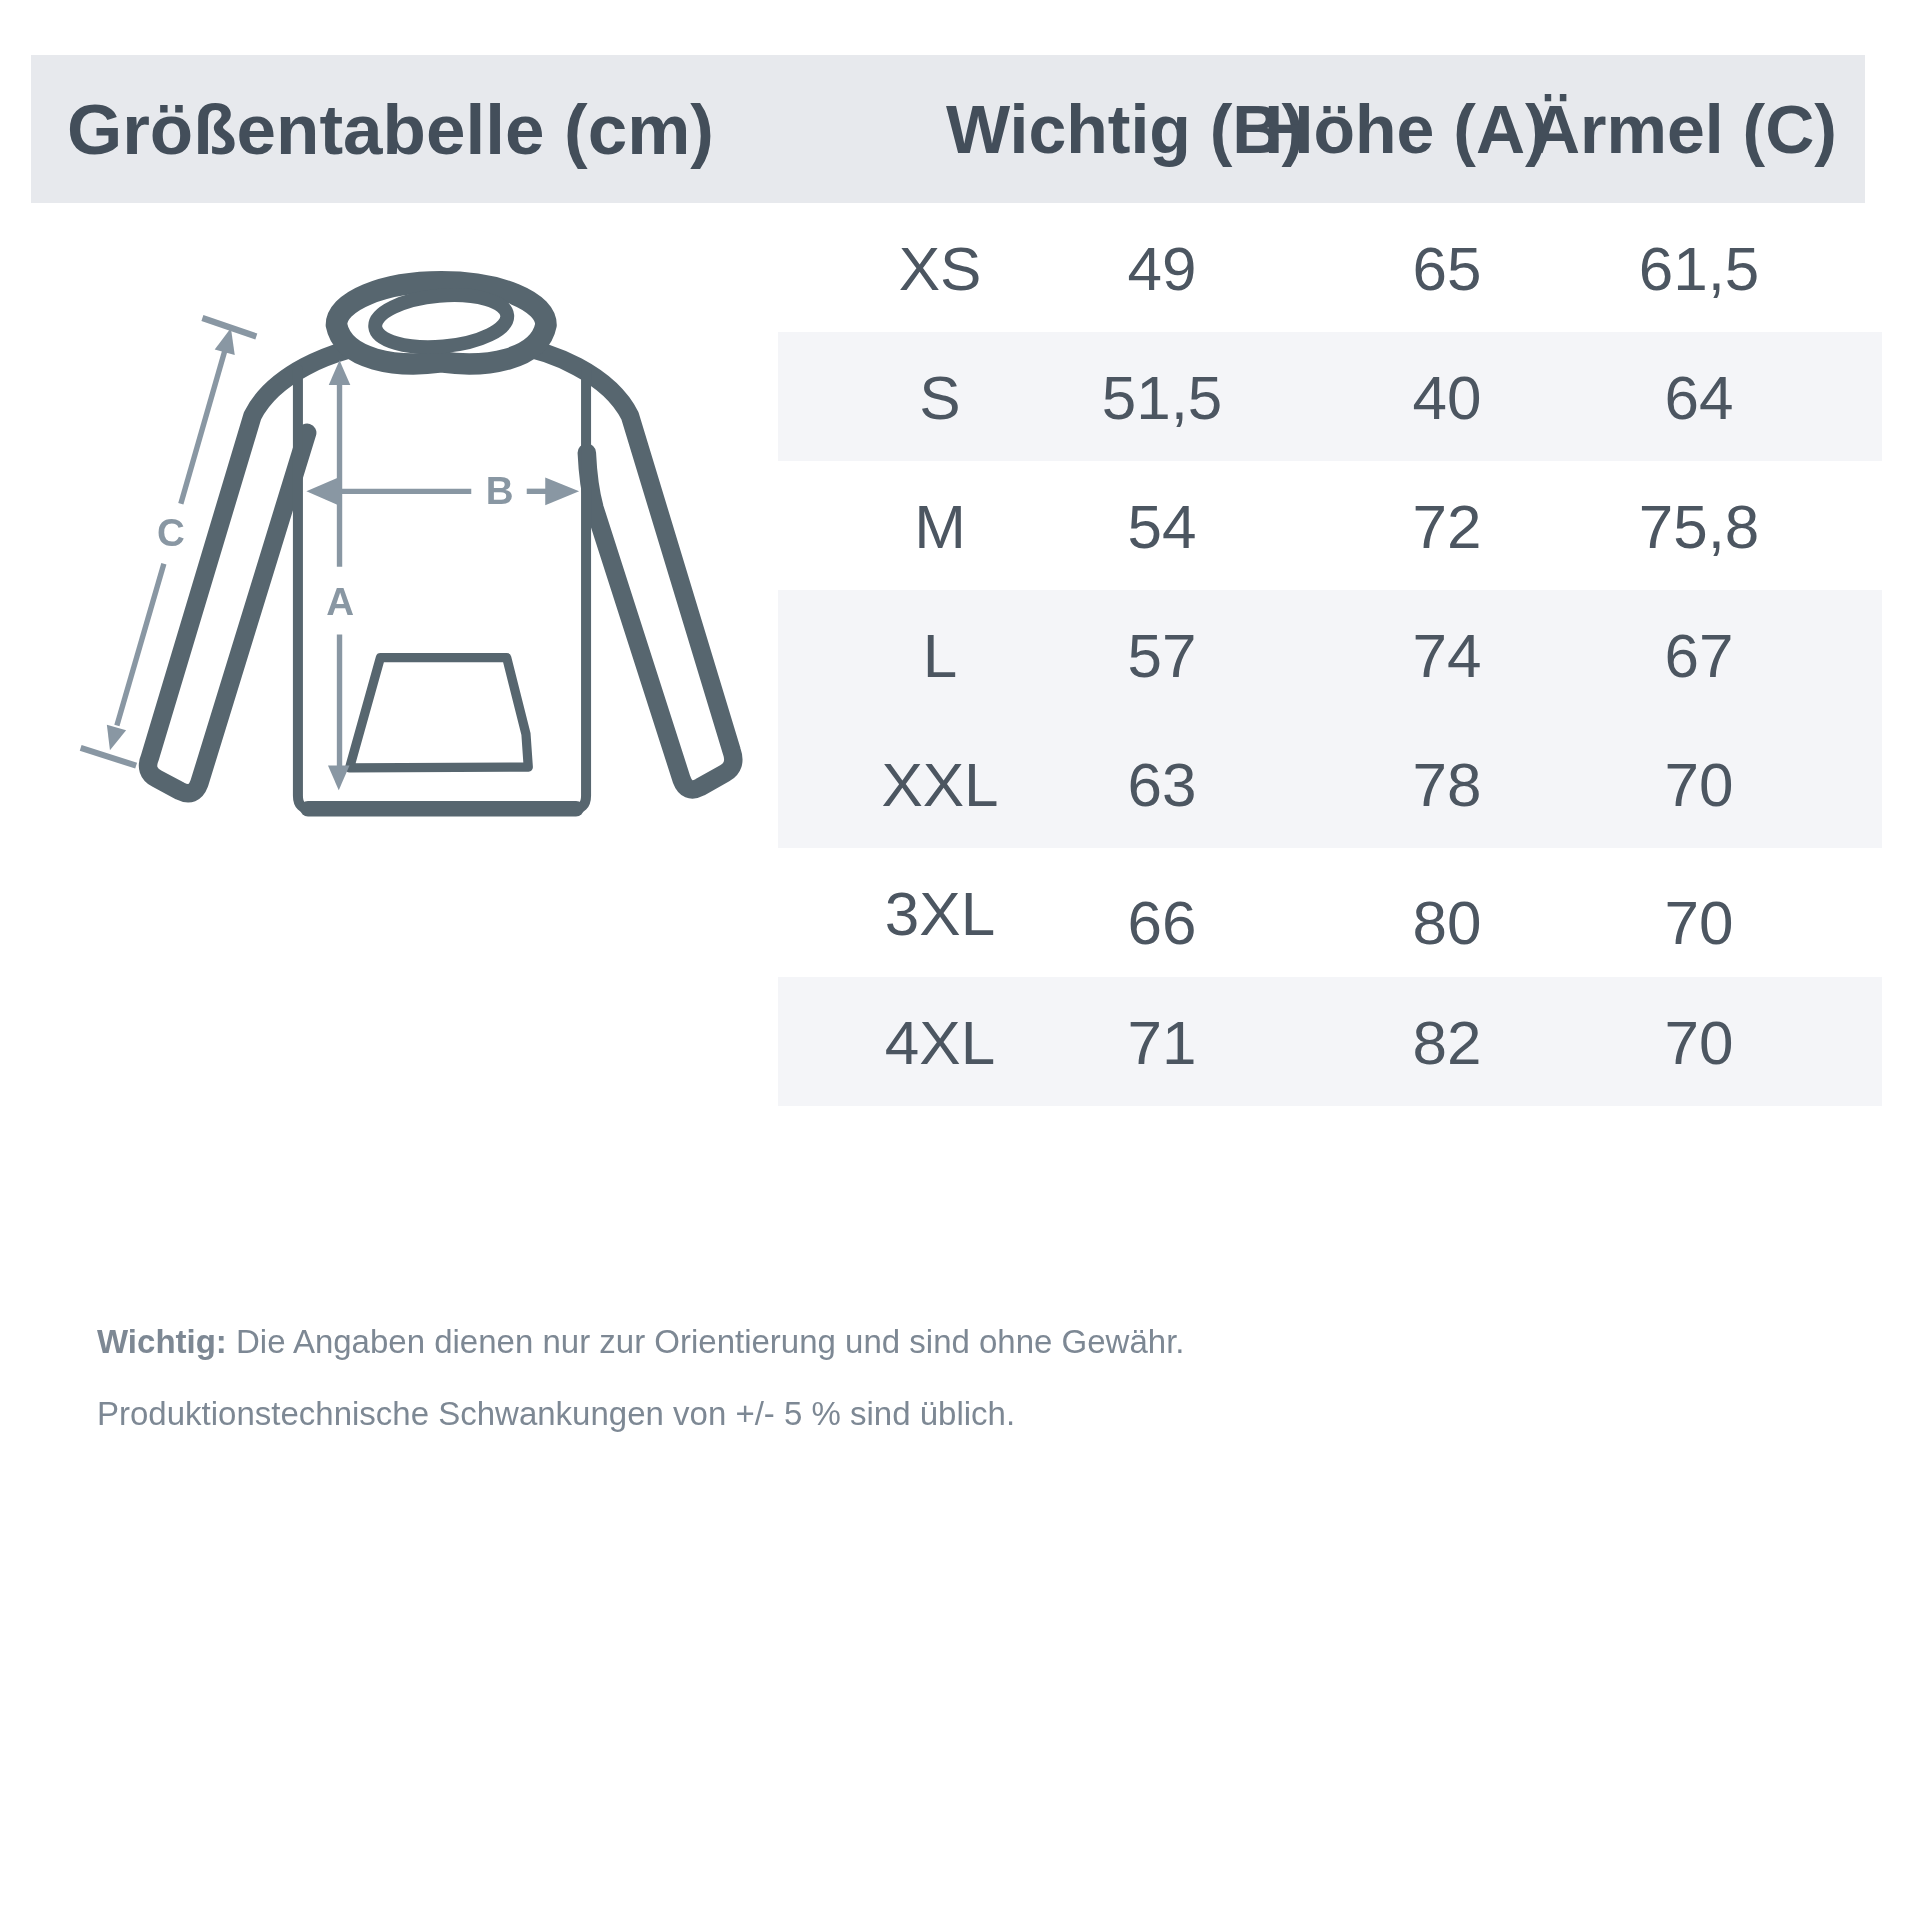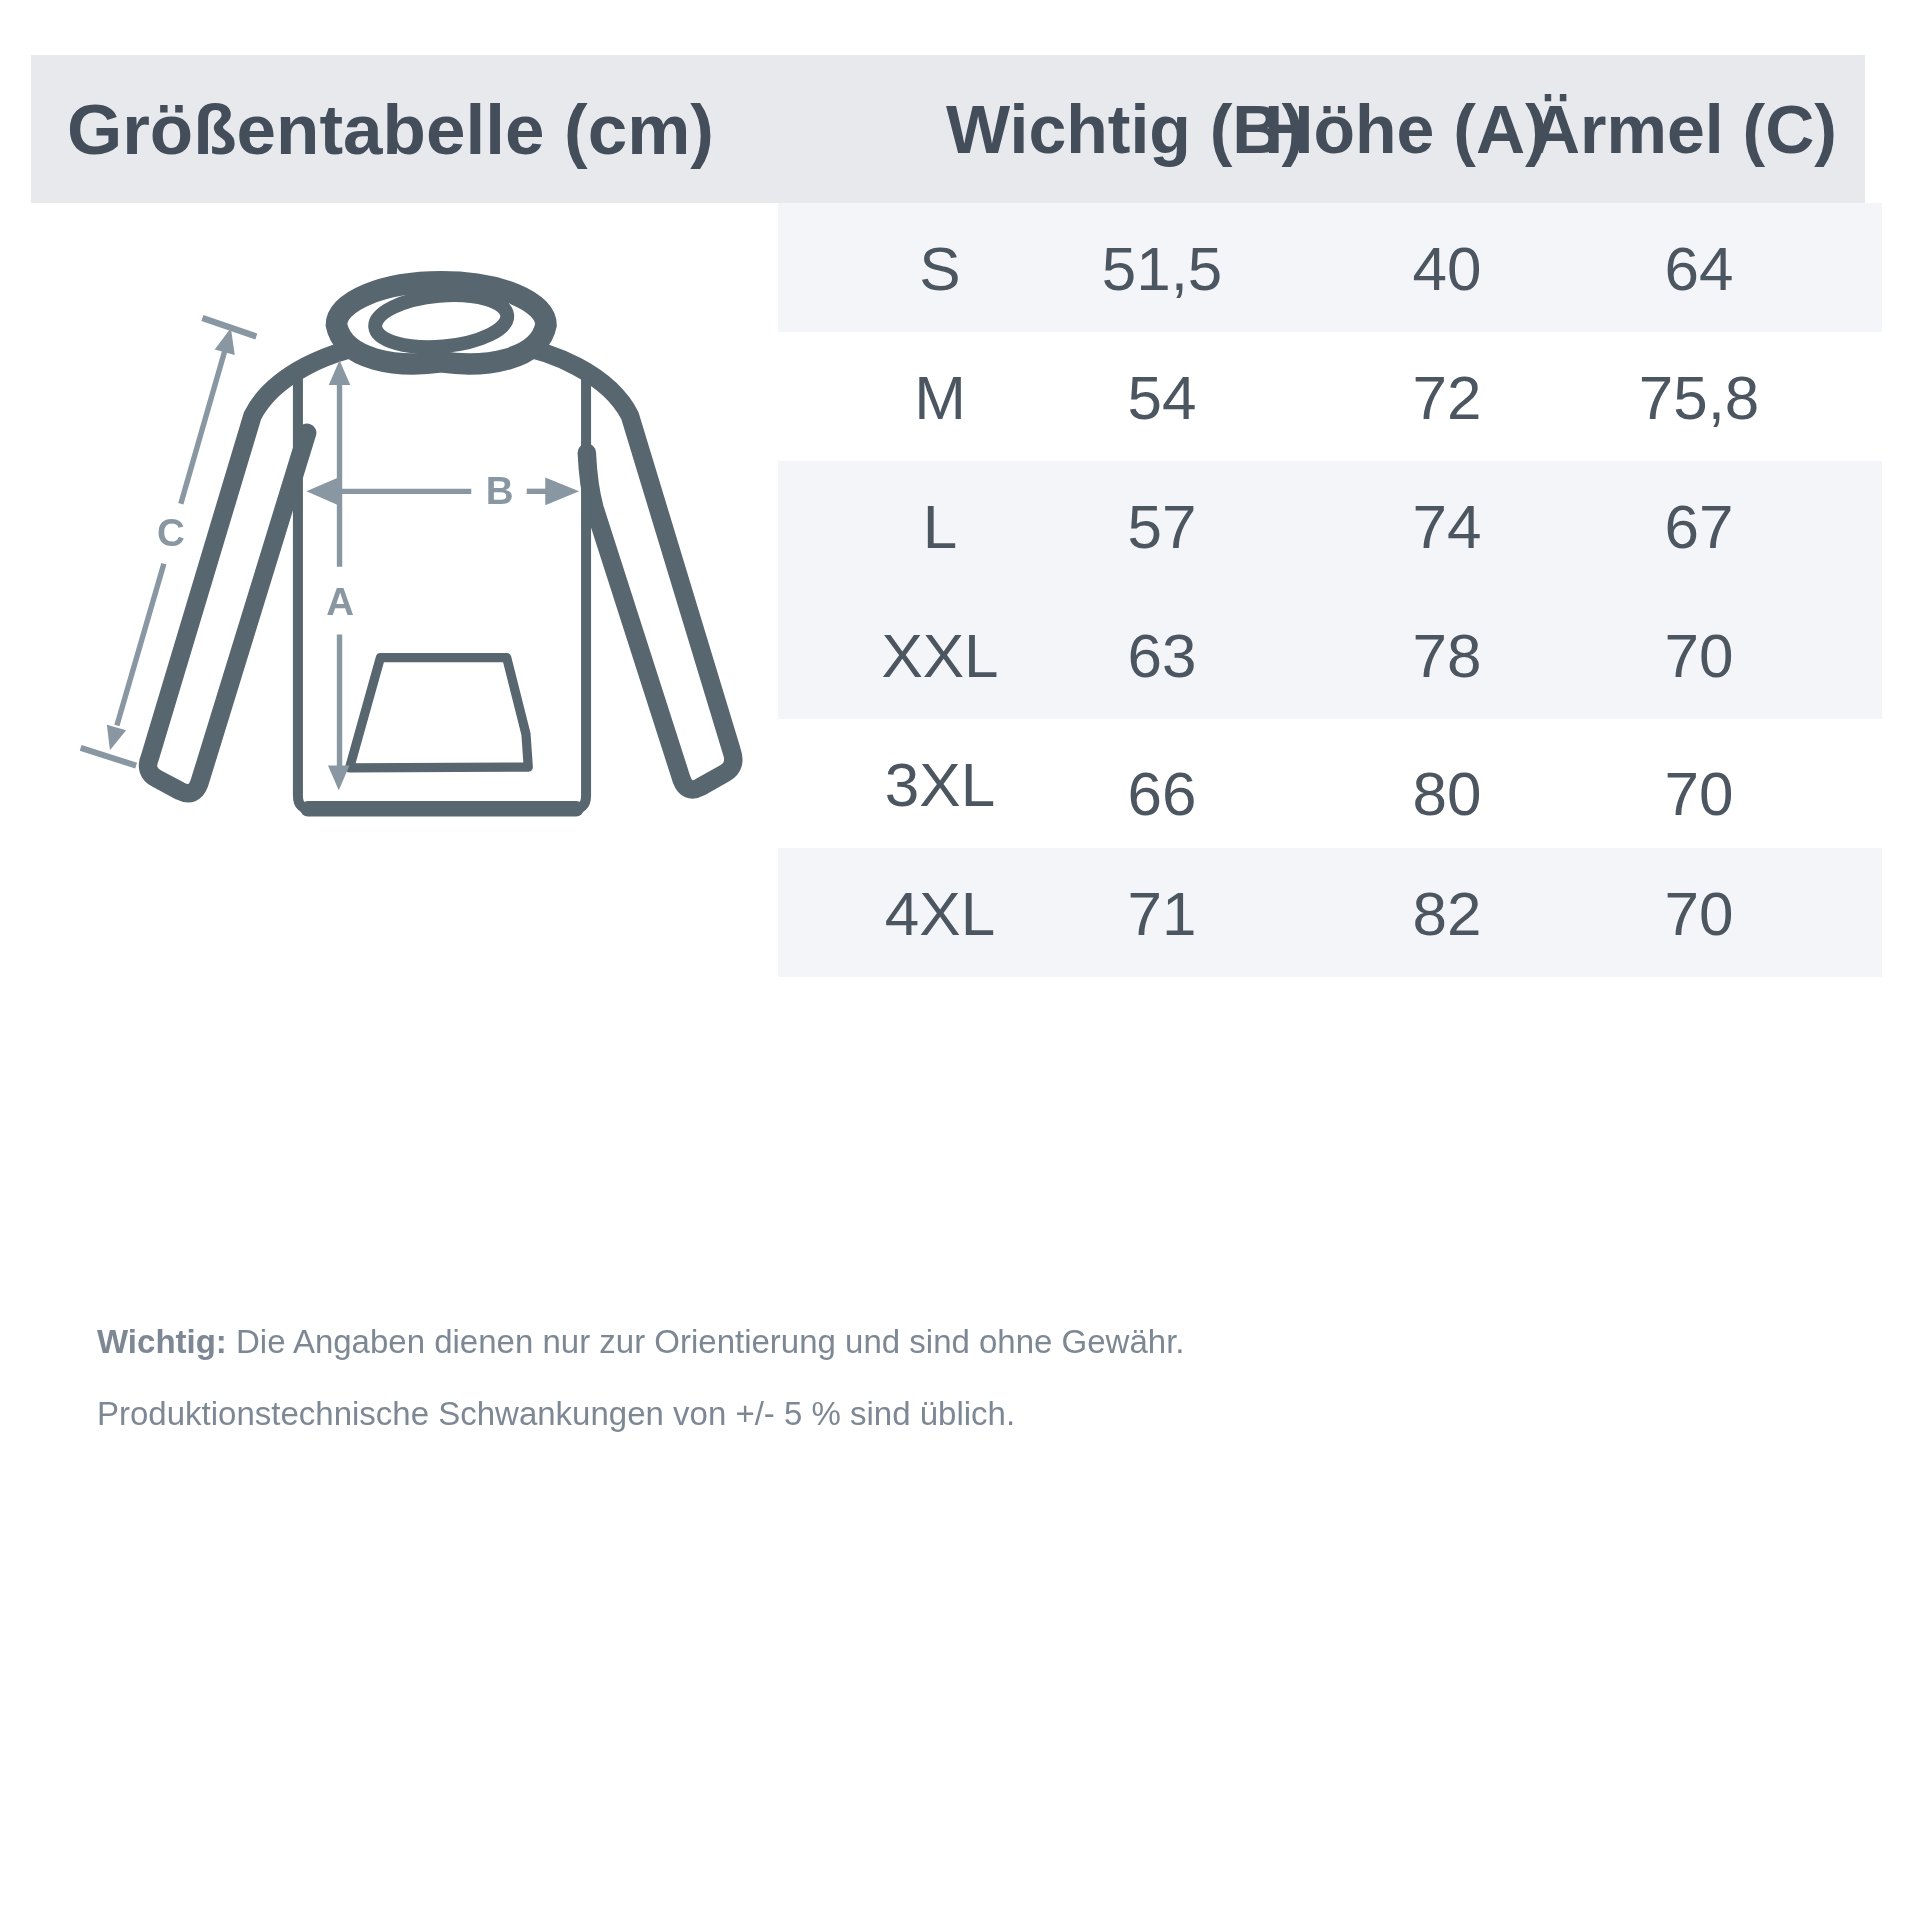--- a/index.html
+++ b/index.html
@@ -83,20 +83,26 @@
 <body>
 
 <div class="header-band">
   <div class="page-title">Größentabelle (cm)</div>
   <div class="col-head c1">Wichtig (B)</div>
   <div class="col-head c2">Höhe (A)</div>
   <div class="col-head c3">Ärmel (C)</div>
 </div>
 
 <div class="rows" id="rows">
+    <div class="row">
+      <span class="cell size">XS</span>
+      <span class="cell breite">49</span>
+      <span class="cell hoehe">65</span>
+      <span class="cell aermel">61,5</span>
+    </div>
     <div class="row striped">
       <span class="cell size">S</span>
       <span class="cell breite">51,5</span>
       <span class="cell hoehe">40</span>
       <span class="cell aermel">64</span>
     </div>
     <div class="row">
       <span class="cell size">M</span>
       <span class="cell breite">54</span>
       <span class="cell hoehe">72</span>

